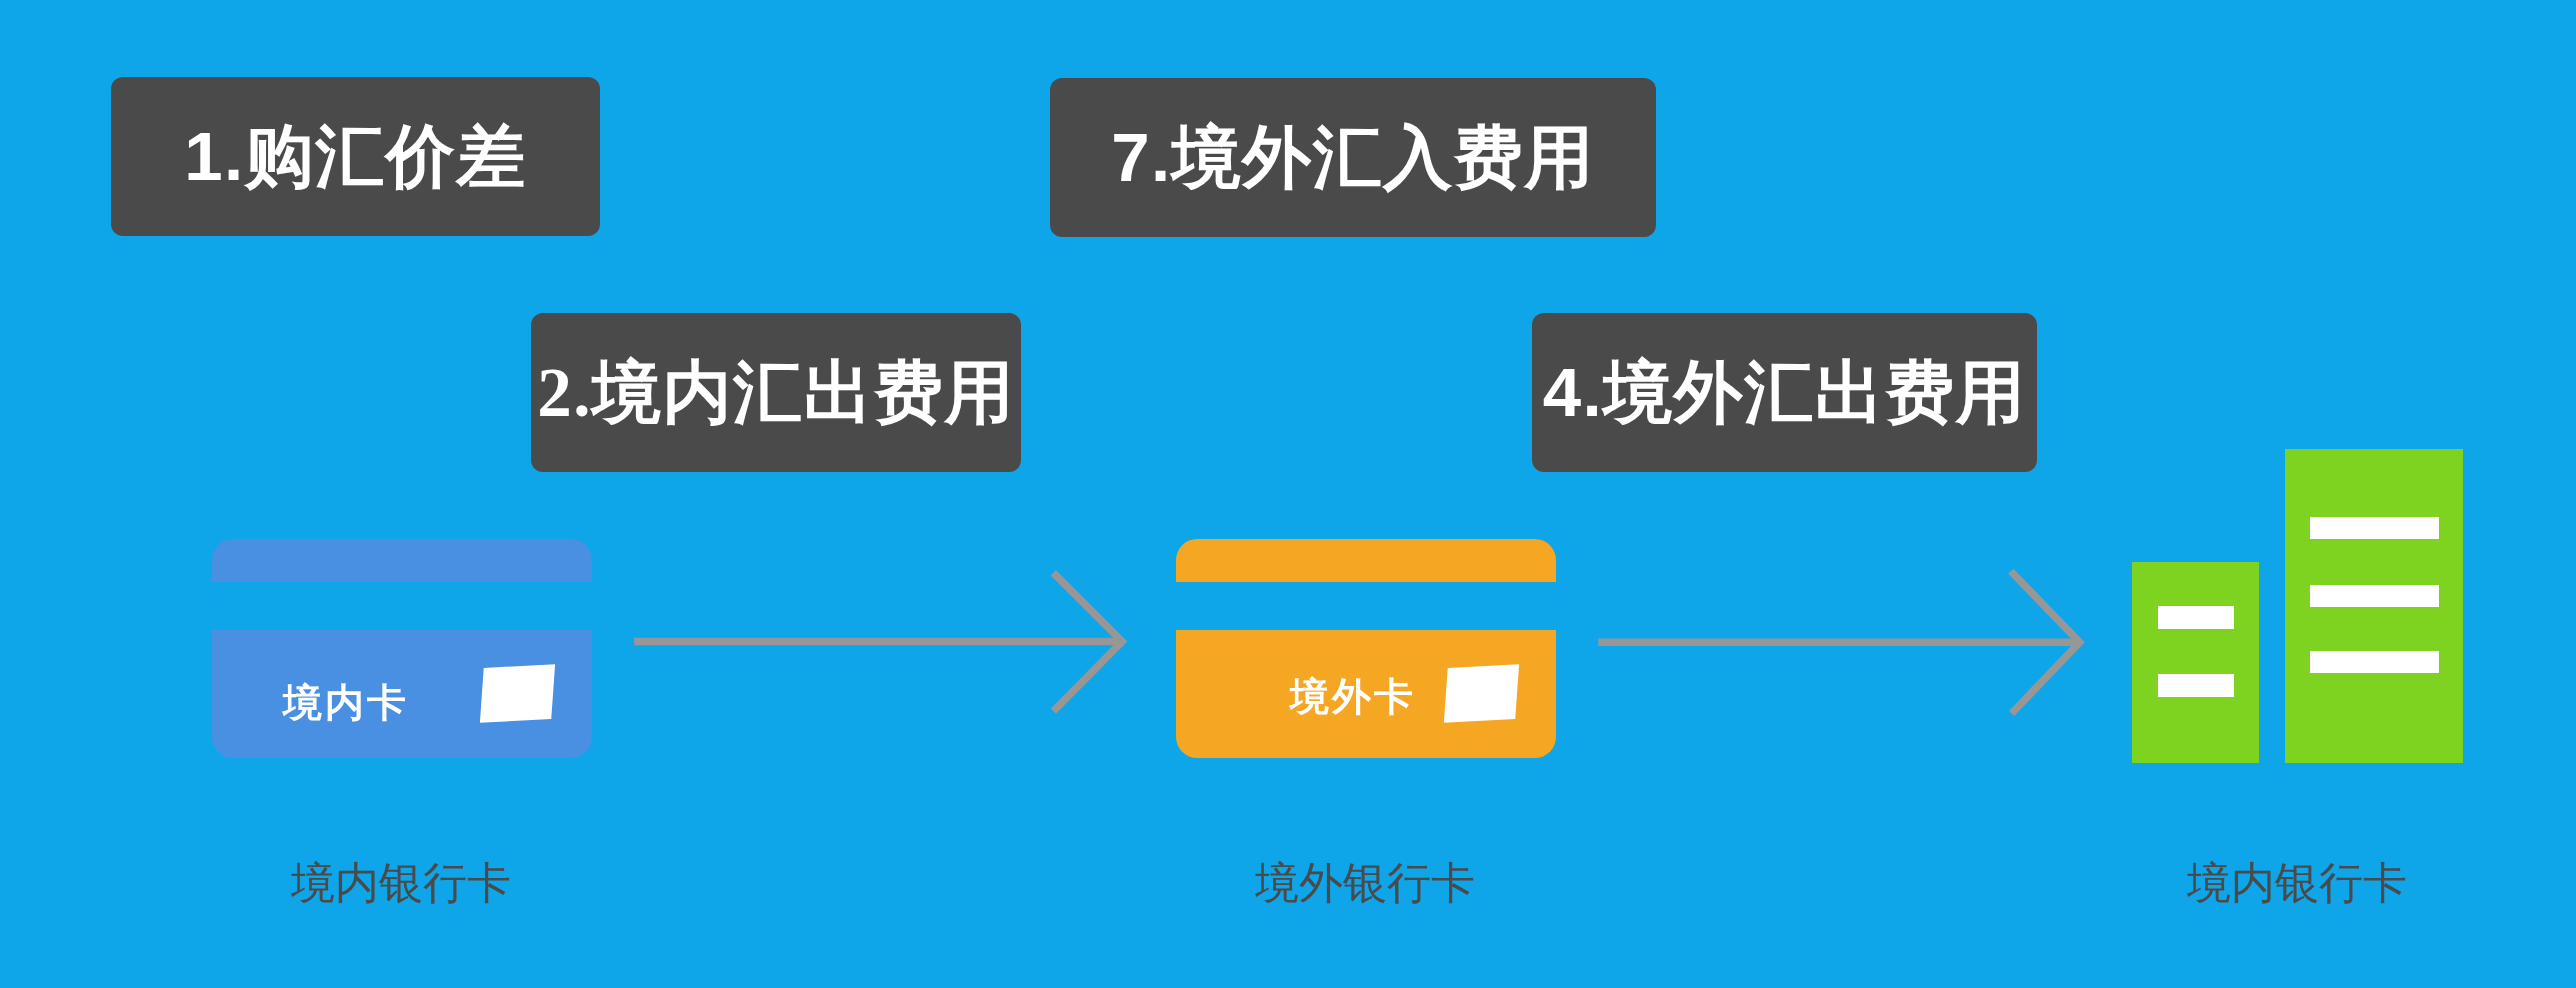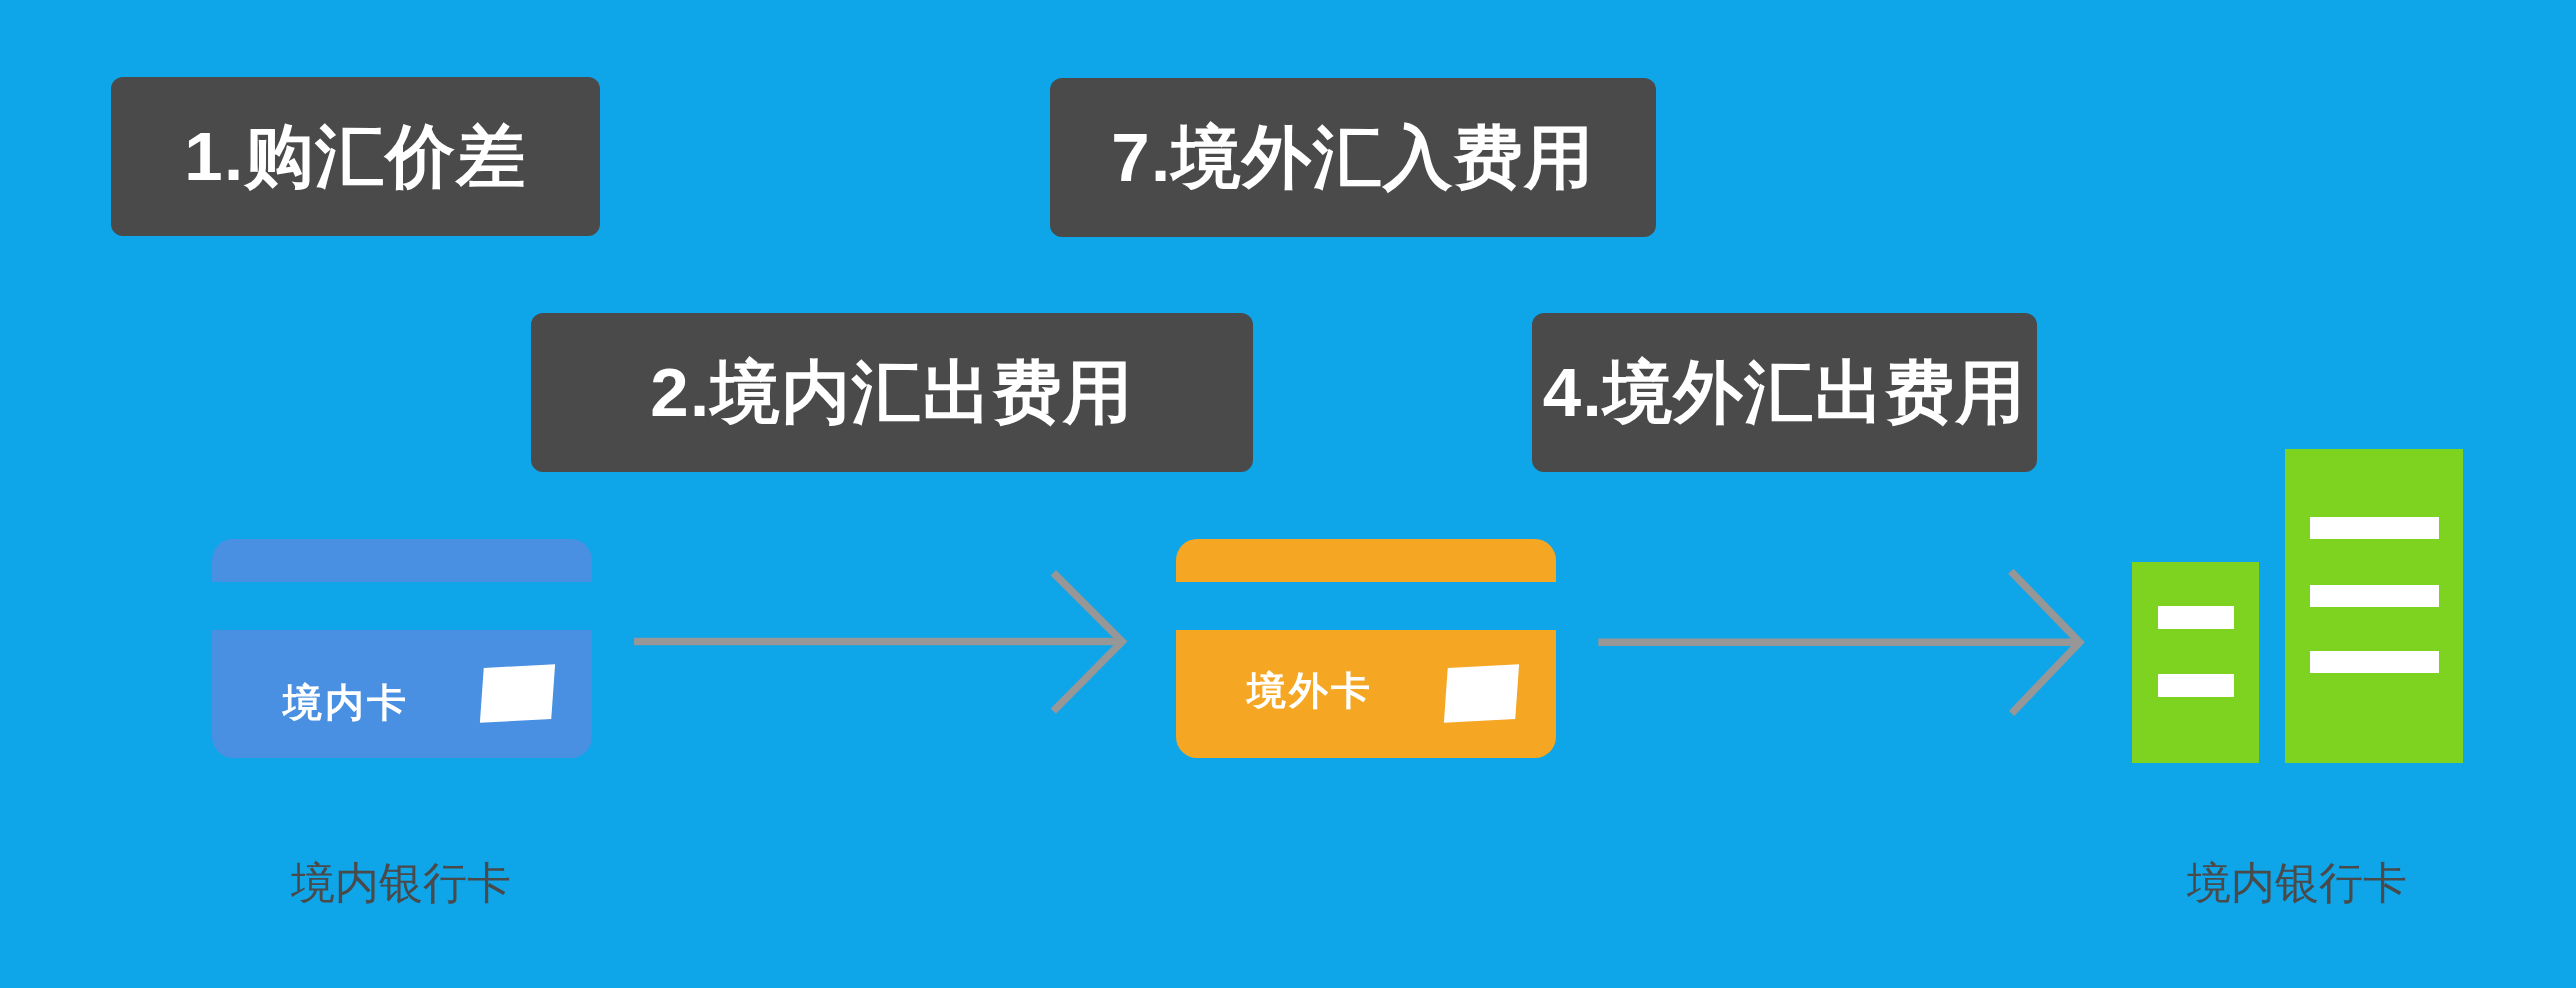--- a/index.html
+++ b/index.html
@@ -6,21 +6,21 @@
   body{font-family:"Liberation Sans", sans-serif;}
   #canvas{position:relative;width:2576px;height:989px;background:#0ea5e9;overflow:hidden;}
 
   
   .fee-label{
     position:absolute;height:159px;background:#4A4A4A;border-radius:12px;
     color:#ffffff;font-weight:700;font-size:69px;letter-spacing:1.5px;
     display:flex;align-items:center;justify-content:center;white-space:nowrap;
   }
   #fee1{left:111px;top:77px;width:489px;}
-  #fee2{left:531px;top:313px;width:722px;}
+  #fee2{left:531px;top:313px;width:490px;font-family:Liberation Serif, serif;}
   #fee3{left:1050px;top:78px;width:606px;}
   #fee4{left:1532px;top:313px;width:505px;}
 
   
   .card{position:absolute;width:380px;height:219px;top:539px;}
   #card-domestic{left:212px;}
   #card-overseas{left:1176px;}
   .card-top{position:absolute;left:0;right:0;top:0;height:43px;border-radius:21px 21px 0 0;}
   .card-body{position:absolute;left:0;right:0;top:91px;height:128px;border-radius:0 0 21px 21px;padding-left:34px;}
   .blue .card-top,.blue .card-body{background:#4A90E2;}
@@ -75,21 +75,21 @@
     <div class="card-top"></div>
     <div class="card-body">
       <span class="card-label" style="top:46px;">境内卡</span>
       <div class="card-chip" style="top:36px;"></div>
     </div>
   </div>
 
   <div id="card-overseas" class="card orange">
     <div class="card-top"></div>
     <div class="card-body">
-      <span class="card-label" style="top:34px;">境外卡</span>
+      <span class="card-label" style="top:40px;margin-left:43px;">境外卡</span>
       <div class="card-chip" style="top:36px;"></div>
     </div>
   </div>
 
   <div id="buildings">
     <div id="bldg-left" class="bldg">
       <div class="window w1"></div>
       <div class="window w2"></div>
     </div>
     <div id="bldg-right" class="bldg">
@@ -104,16 +104,17 @@
       <line class="arrow-stroke" x1="847" y1="857" x2="1496" y2="857"></line>
       <polyline class="arrow-stroke" points="1407,765 1499,857 1407,950"></polyline>
     </g>
     <g>
       <line class="arrow-stroke" x1="2135" y1="858" x2="2775" y2="858"></line>
       <polyline class="arrow-stroke" points="2686,763 2778,858 2687,953"></polyline>
     </g>
   </svg>
 
   <div id="cap-domestic" class="caption">境内银行卡</div>
+  <div id="cap-overseas" class="caption">境外银行卡</div>
   <div id="cap-broker" class="caption">境内银行卡</div>
 
 </div>
 
 
 </body></html>

